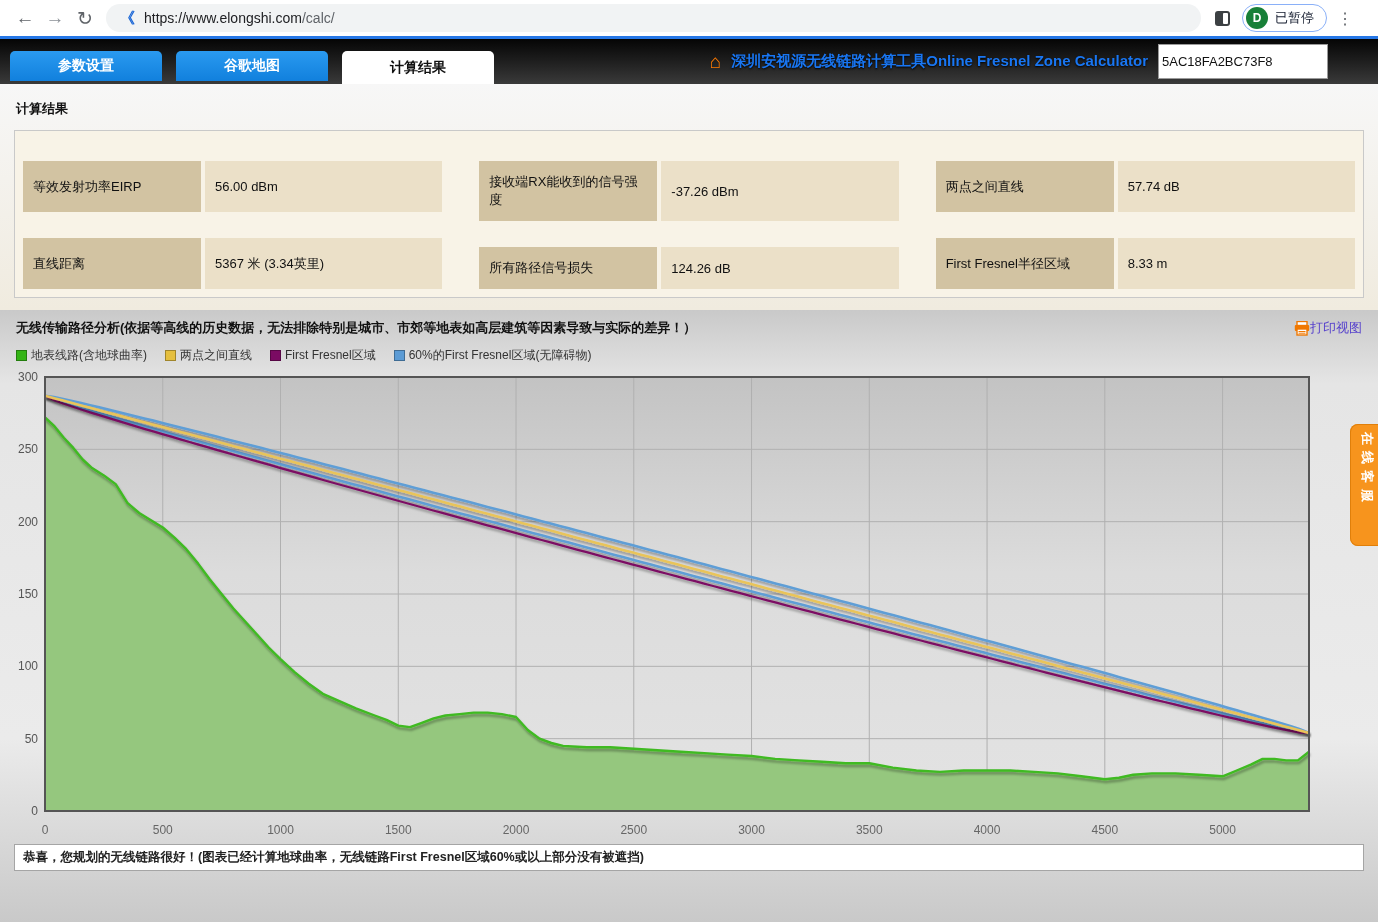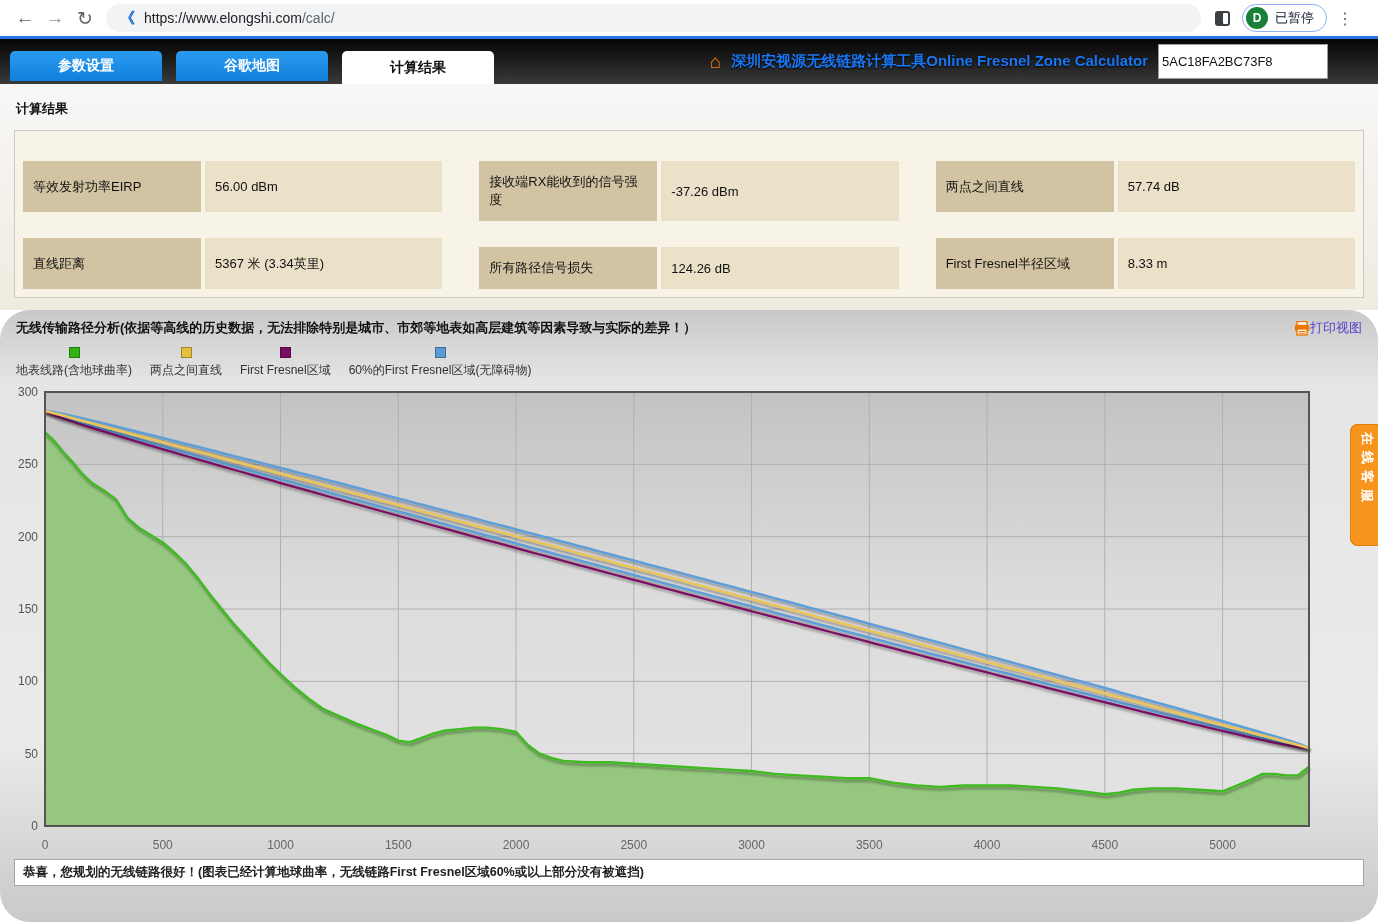--- a/index.html
+++ b/index.html
@@ -36,27 +36,27 @@
   
   .results-section { background:linear-gradient(180deg,#f7f7f7,#f0ebdf); padding:12px 14px 12px; flex:0 0 auto; }
   .section-title { font-size:13px; font-weight:bold; color:#111; margin:4px 0 12px 2px; }
   .results-table { background:#f8f3e7; border:1px solid #c9c9c9; padding:8px; display:flex; gap:37px; }
   .result-group { flex:1 1 0; display:grid; grid-template-columns:178px 1fr; gap:4px; }
   .cell { padding:12px 10px; font-size:13px; color:#111; display:flex; align-items:center;margin-top:22px; }
   .cell.label { background:#d2c3a2; }
   .cell.value { background:#ebe0c8; }
 
   
-  .lower-panel { flex:1 1 auto; background:linear-gradient(180deg,#c9c9c9 0%,#e5e5e5 12%,#ebebeb 70%,#c9c9c9 100%); position:relative;border-radius:30px; }
+  .lower-panel { flex:1 1 auto; background:linear-gradient(180deg,#c9c9c9 0%,#e5e5e5 12%,#ebebeb 70%,#c9c9c9 100%); position:relative; }
   .analysis-header { display:flex; align-items:center; justify-content:space-between; padding:9px 16px 2px; }
   .analysis-heading { font-size:13px; font-weight:bold; color:#111; }
   .print-link { display:flex; align-items:center; gap:0; text-decoration:none; cursor:pointer; }
   .print-label { color:#5742cc; font-size:13px; }
   .legend-row { display:flex; gap:18px; padding:8px 0 2px 16px; align-items:center; }
-  .legend-item { display:flex; align-items:center; gap:4px;flex-direction:column; }
+  .legend-item { display:flex; align-items:center; gap:4px; }
   .legend-swatch { width:11px; height:11px; border:1px solid rgba(0,0,0,.3); }
   .legend-label { font-size:12px; color:#333; }
   #chart-svg { display:block; margin-top:2px; font-family:inherit; }
 
   .footer-strip { padding:2px 14px;font-weight:bold; }
   .msg-box { background:#fff; border:1px solid #a5a5a5; padding:4px 8px; font-size:12.5px; color:#222; }
 
   
   .livechat { position:absolute; right:0; top:424px; width:28px; height:122px; overflow:hidden; z-index:5; cursor:pointer; }
   .livechat-inner { width:48px; height:100%; background:#f7941d; border-radius:8px 0 0 8px; position:relative; box-shadow:inset 0 0 0 1px #e07f0a; }

